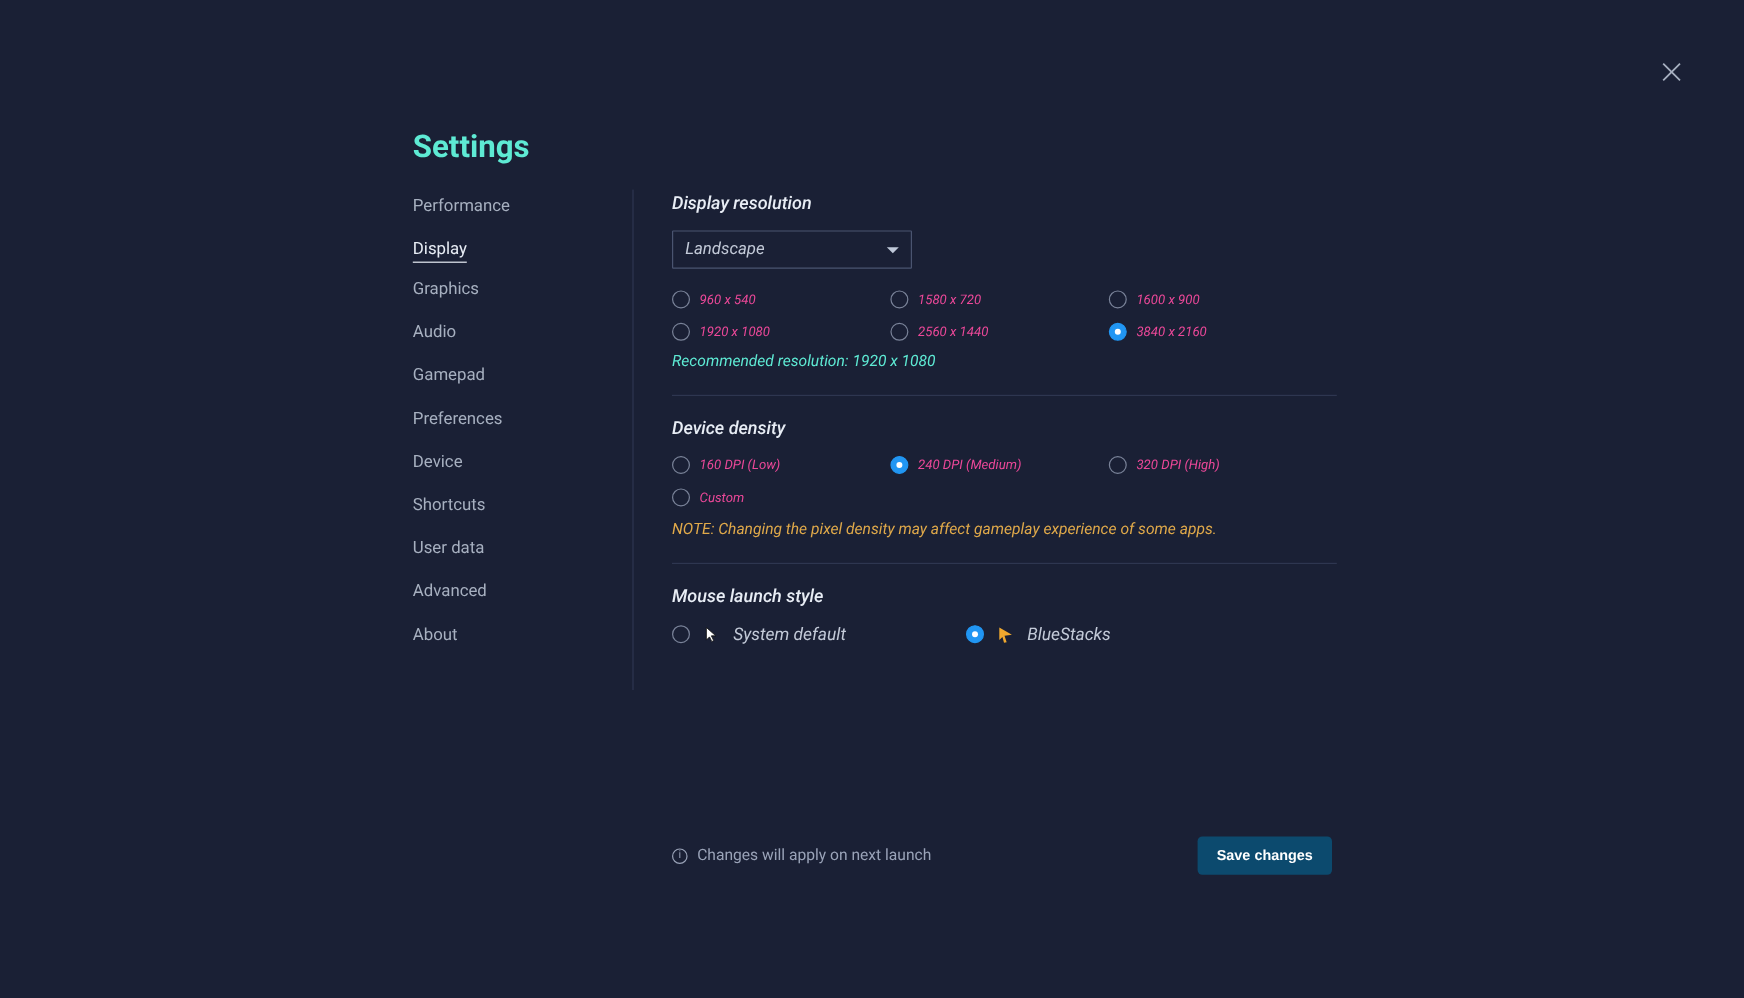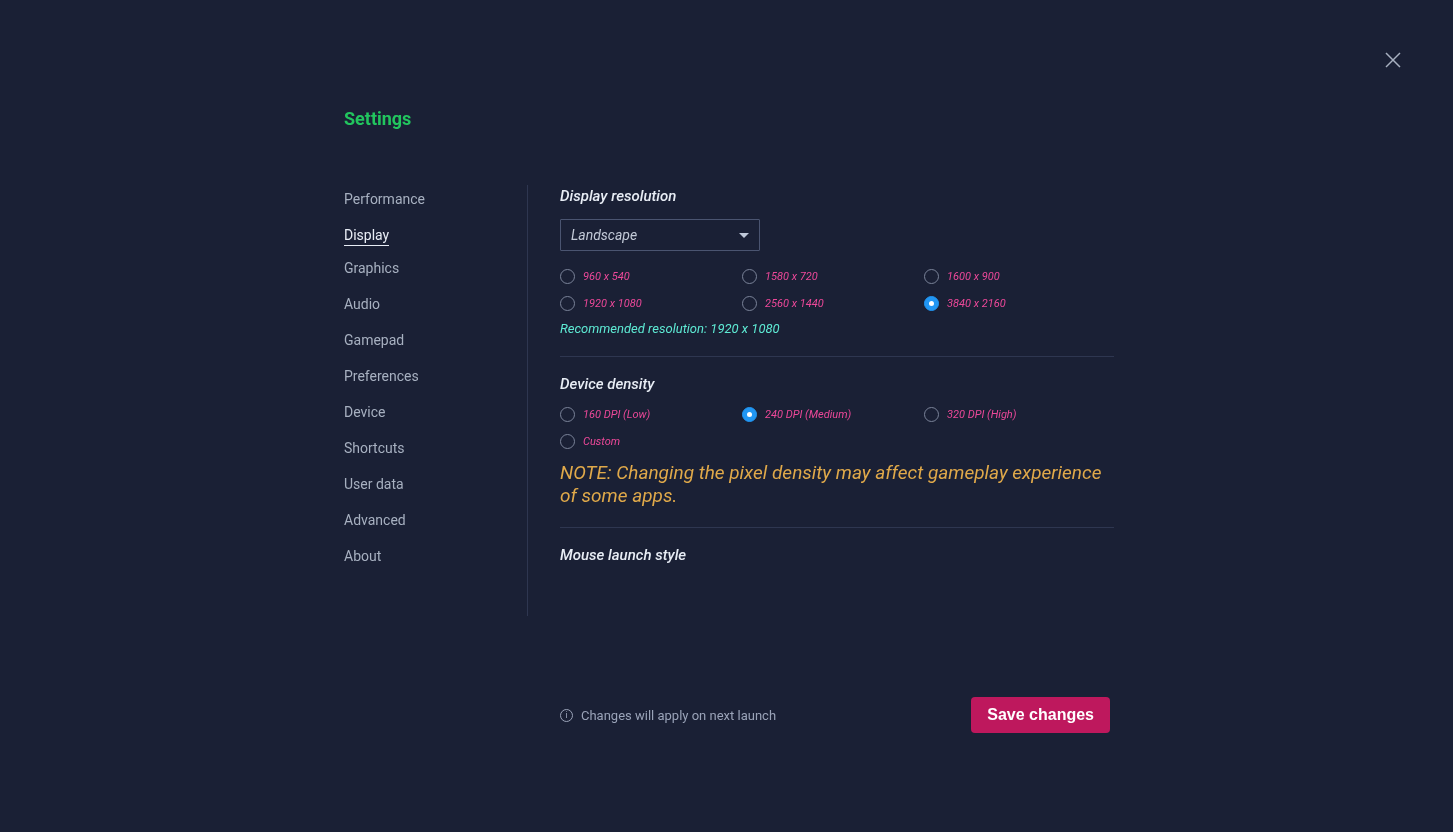--- a/index.html
+++ b/index.html
@@ -21,24 +21,24 @@
     color: #a7b0c0;
   }
   .close-btn svg { width: 16px; height: 16px; }
   .container {
     position: absolute;
     top: 108px;
     left: 344px;
     width: 770px;
   }
   .title {
-    color: #22c55e;
-    font-size: 18px;
+    color: #5eead4;
+    font-size: 26px;
     font-weight: 700;
-    margin-bottom: 56px;
+    margin-bottom: 20px;
   }
   .layout {
     display: flex;
   }
   .sidebar {
     width: 184px;
     border-right: 1px solid #2e3650;
     padding-right: 20px;
   }
   .sidebar-item {
@@ -122,21 +122,21 @@
     width: 5px; height: 5px;
     border-radius: 50%;
     background: #fff;
   }
   .recommended {
     font-size: 13px;
     color: #5eead4;
     margin-top: 6px;
   }
   .note-text {
-    font-size: 19px;
+    font-size: 13px;
     color: #e0a94a;
     margin-top: 12px;
   }
   .cursor-grid {
     display: flex;
     gap: 100px;
   }
   .cursor-option {
     display: flex;
     align-items: center;
@@ -167,23 +167,23 @@
   }
   .info-icon {
     width: 13px; height: 13px;
     border: 1.2px solid #9aa3b8;
     border-radius: 50%;
     display: flex; align-items: center; justify-content: center;
     font-size: 9px;
     line-height: 1;
   }
   .save-btn {
-    background: #be185d;
+    background: #0c4a6e;
     color: #fff;
-    font-size: 16px;
+    font-size: 12px;
     font-weight: 600;
     padding: 9px 16px;
     border-radius: 4px;
     cursor: pointer;
     border: none;
   }
 </style>
 </head>
 <body>
 
@@ -270,20 +270,42 @@
           <div class="radio-row">
             <span class="radio-outer"></span>
             <span>Custom</span>
           </div>
         </div>
         <div class="note-text">NOTE: Changing the pixel density may affect gameplay experience of some apps.</div>
       </div>
 
       <div class="section">
         <div class="section-title">Mouse launch style</div>
+        <div class="cursor-grid">
+          <div class="cursor-option">
+            <span class="radio-outer"></span>
+            <span class="cursor-icon">
+              <svg viewBox="0 0 16 16" width="14" height="14">
+                <path d="M3 1 L3 13 L6 10 L8.2 14.5 L10 13.5 L7.8 9 L12 9 Z" fill="#fff" stroke="#111" stroke-width="0.8"></path>
+              </svg>
+            </span>
+            <span>System default</span>
+          </div>
+          <div class="cursor-option">
+            <span class="radio-outer" style="border-color:#2196f3;background:#2196f3;">
+                <span style="width:5px;height:5px;border-radius:50%;background:#fff;display:block;"></span>
+              </span>
+            <span class="cursor-icon">
+              <svg viewBox="0 0 16 16" width="14" height="14">
+                <path d="M2 1 L14 8 L7 9 L9 15 L6.5 15.5 L5 10 L2 13 Z" fill="#f0a82e"></path>
+              </svg>
+            </span>
+            <span>BlueStacks</span>
+          </div>
+        </div>
       </div>
 
     </div>
   </div>
 </div>
 
 <div class="footer">
   <div class="footer-left">
     <span class="info-icon">i</span>
     <span>Changes will apply on next launch</span>

